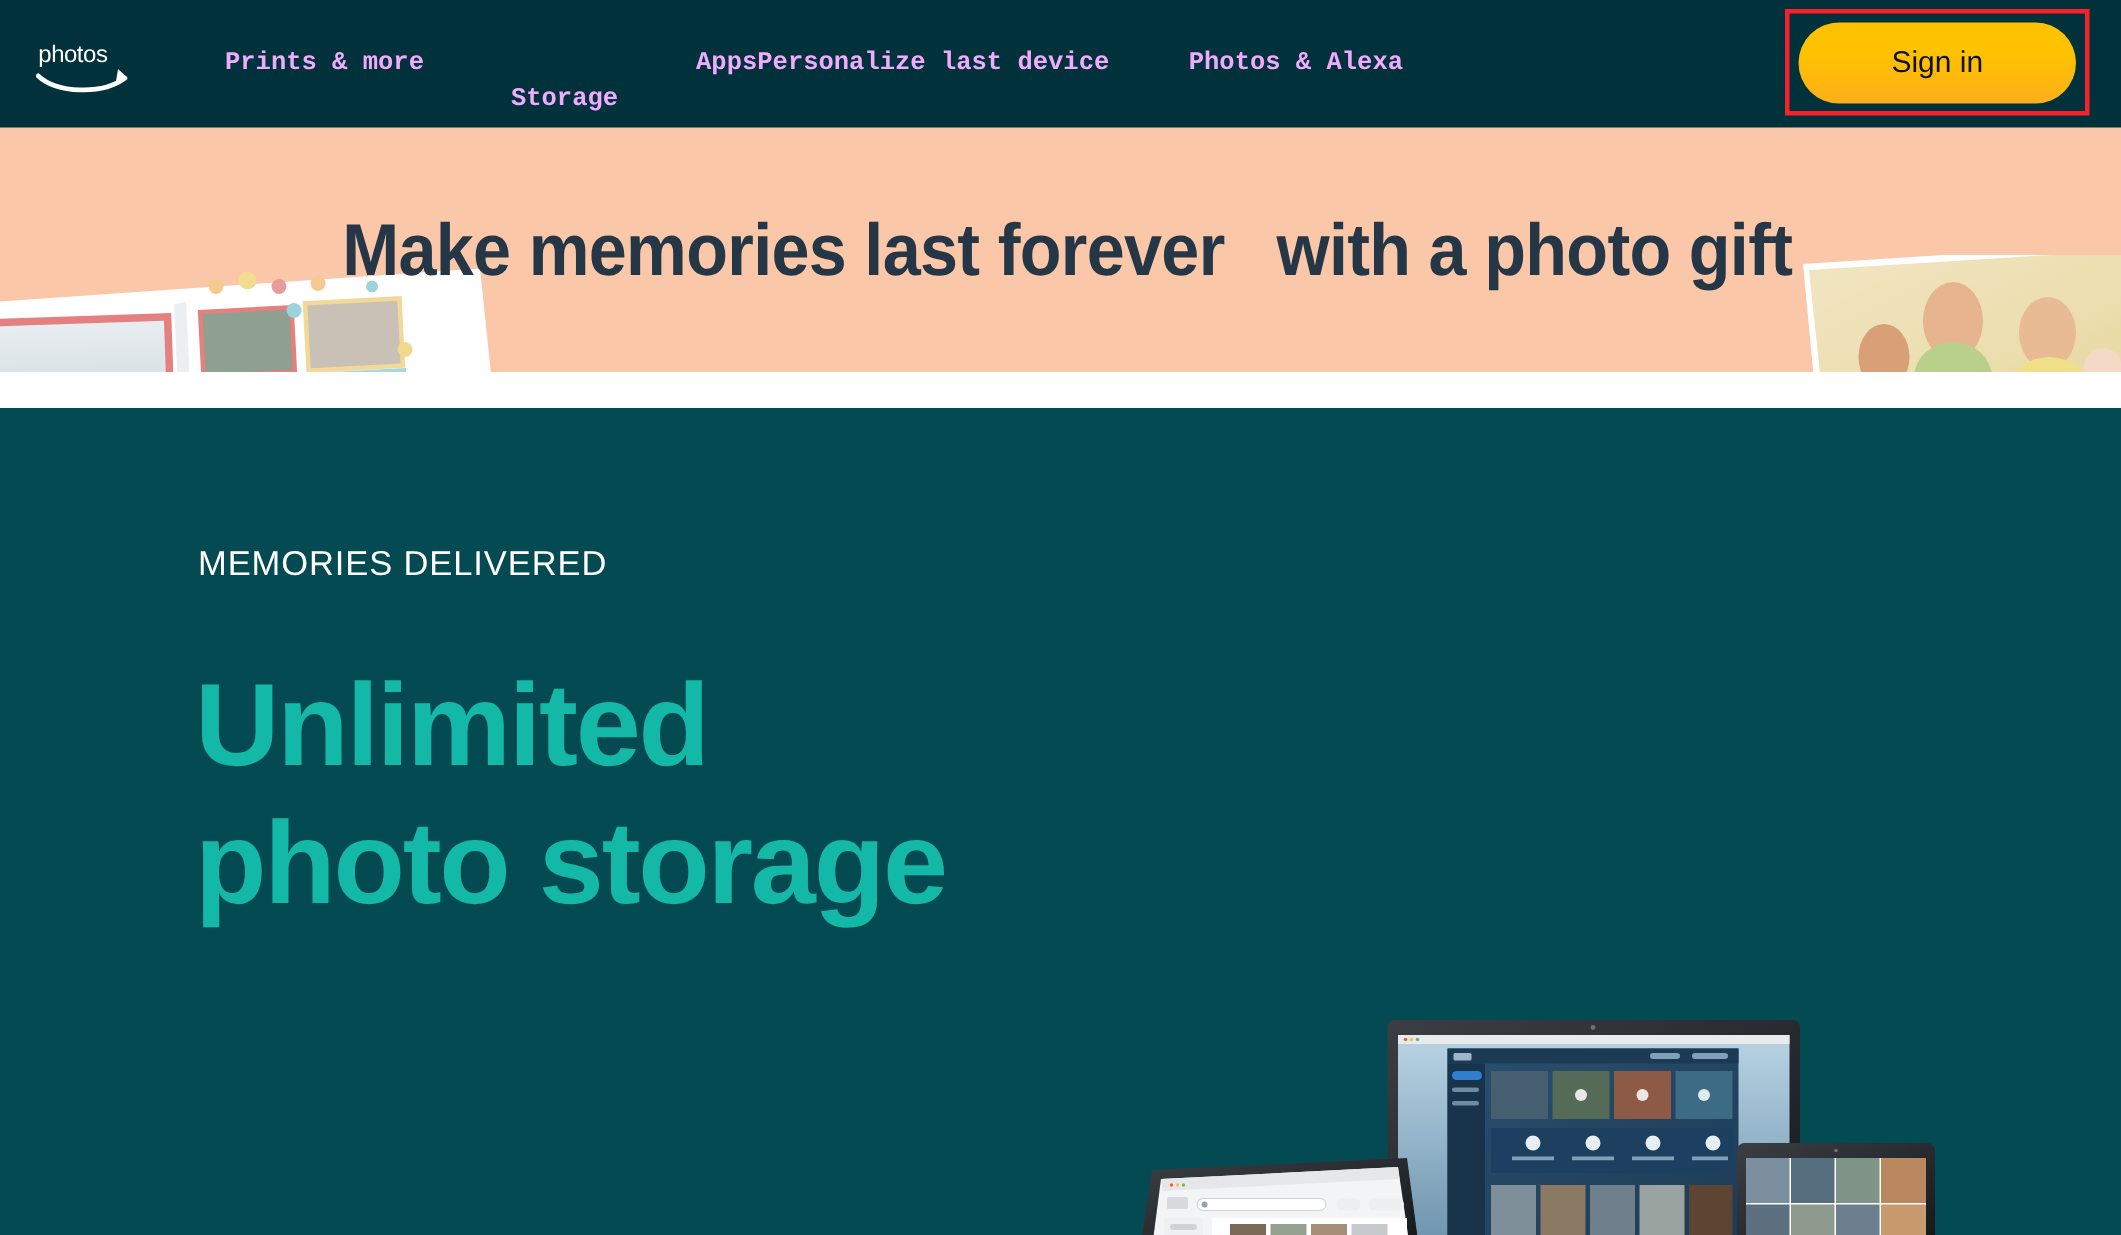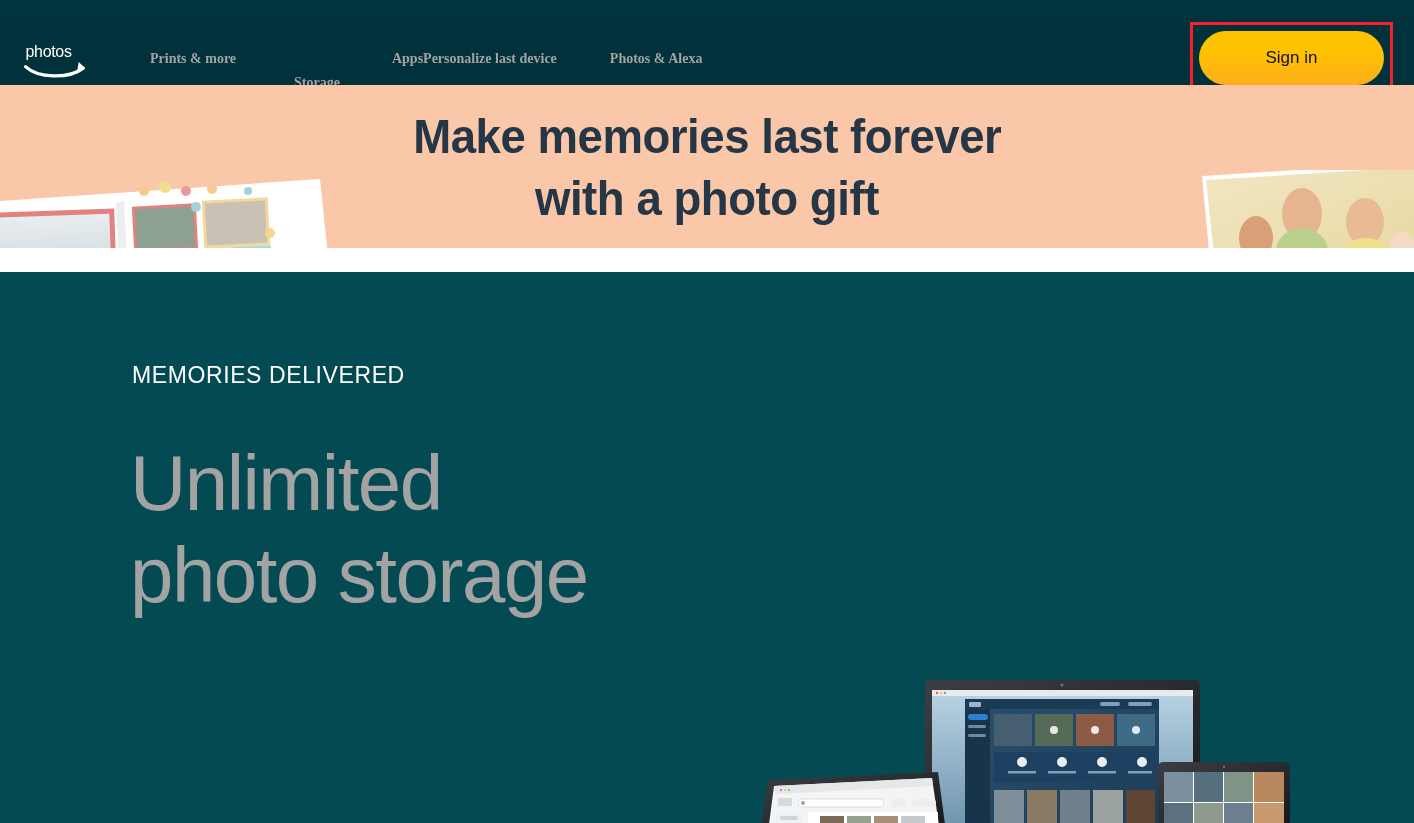--- a/index.html
+++ b/index.html
@@ -5,77 +5,77 @@
   * { margin:0; padding:0; box-sizing:border-box; }
   html, body {
     width:1414px; height:823px;
     overflow:hidden;
     background:#01343c;
     font-family:"Liberation Sans", sans-serif;
   }
 
   
   .navbar{
-    position:absolute; left:0; top:16px; width:1414px; height:85px;
+    position:absolute; left:0; top:0; width:1414px; height:85px;
     background:#01313a;
     display:flex; align-items:center;
   }
   .logo{
     position:absolute; left:24px; top:20px;
     width:76px; height:46px;
     display:block;
   }
   .logo-word{
     font-family:"Liberation Sans", sans-serif;
     font-size:21px; font-weight:400; fill:#ffffff;
     letter-spacing:-0.4px;
   }
   .nav-links{
     position:absolute; left:150px; top:0; height:85px;
     display:flex; align-items:center; gap:0px;
   }
   .nav-item{
-    color:#a3a3a3; font-size:14px; font-weight:700;
+    color:#f0abfc; font-size:17px; font-weight:700;
     padding:0 0; margin-right:0;
     white-space:nowrap; cursor:pointer;
-    font-family:Liberation Serif, serif;
+    font-family:Liberation Mono, monospace;
   }
   .nav-item.n0{ margin-right:58px; }
   .nav-item.n1{ margin-right:52px;margin-top:48px; }
   .nav-item.n2{ }
   .nav-item.n3{ margin-right:53px; }
 
   
   .signin-annot{
     position:absolute; left:1190px; top:6px;
     width:203px; height:71px;
     border:3px solid #f5222d;
     background:transparent;
     pointer-events:none;
   }
   .signin-btn{
     position:absolute; left:1199px; top:15px;
     width:185px; height:54px;
     border:none; border-radius:27px;
     background:linear-gradient(180deg,#fcc200 0%,#ffc200 38%,#fdae1b 100%);
-    color:#111111; font-size:17px; font-weight:400;
+    color:#111111; font-size:20px; font-weight:400;
     font-family:"Liberation Sans", sans-serif;
     cursor:pointer;
     display:flex; align-items:center; justify-content:center;
   }
 
   
   .promo{
     position:absolute; left:0; top:85px; width:1414px; height:163px;
     background:#fac8a8;
     overflow:hidden;
   }
   .promo-text{
     position:absolute; left:0; top:0; width:1414px; height:163px;
-    display:flex; flex-direction:column; align-items:center; justify-content:center;
+    display:flex; flex-direction:row; align-items:center; justify-content:center;
     z-index:5; pointer-events:none;
   }
   .promo-line{
     color:#253746;
     font-family:"Liberation Sans Narrow","Liberation Sans", sans-serif;
     font-size:49px; font-weight:700; line-height:62px;
     letter-spacing:-0.5px;
     transform:scaleX(0.93); transform-origin:center;
     white-space:nowrap;
   }
@@ -99,23 +99,23 @@
     overflow:hidden;
   }
   .eyebrow{
     position:absolute; left:132px; top:90px;
     color:#ffffff; font-size:23px; font-weight:400;
     letter-spacing:0.6px;
     font-family:"Liberation Sans", sans-serif;
   }
   .hero-title{
     position:absolute; left:130px; top:165px; width:620px;
-    color:#a3a3a3;
-    font-family:"Liberation Sans", sans-serif;
-    font-size:78px; font-weight:400; line-height:92px;
+    color:#14b8a6;
+    font-family:"Liberation Sans", sans-serif;
+    font-size:78px; font-weight:700; line-height:92px;
     letter-spacing:-1.5px;
   }
   .hero-sub{
     position:absolute; left:132px; top:382px; width:540px;
     color:#ffffff;
     font-family:"Liberation Sans", sans-serif;
     font-size:25px; font-weight:400; line-height:36px;
   }
 
   

